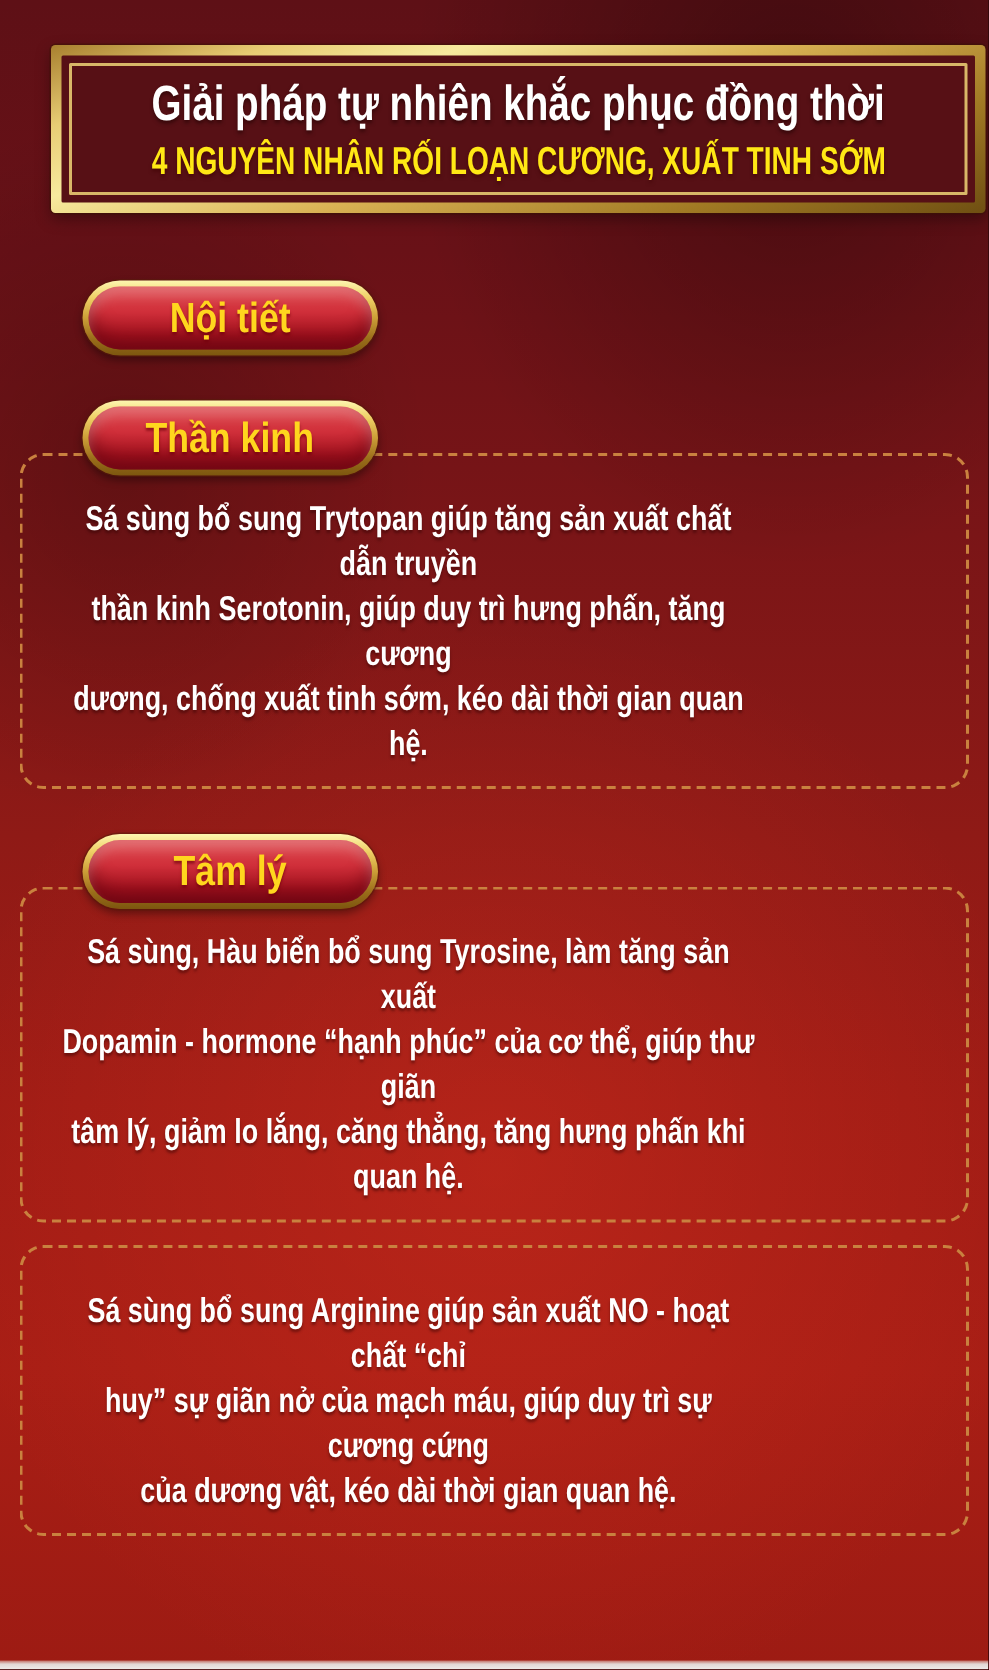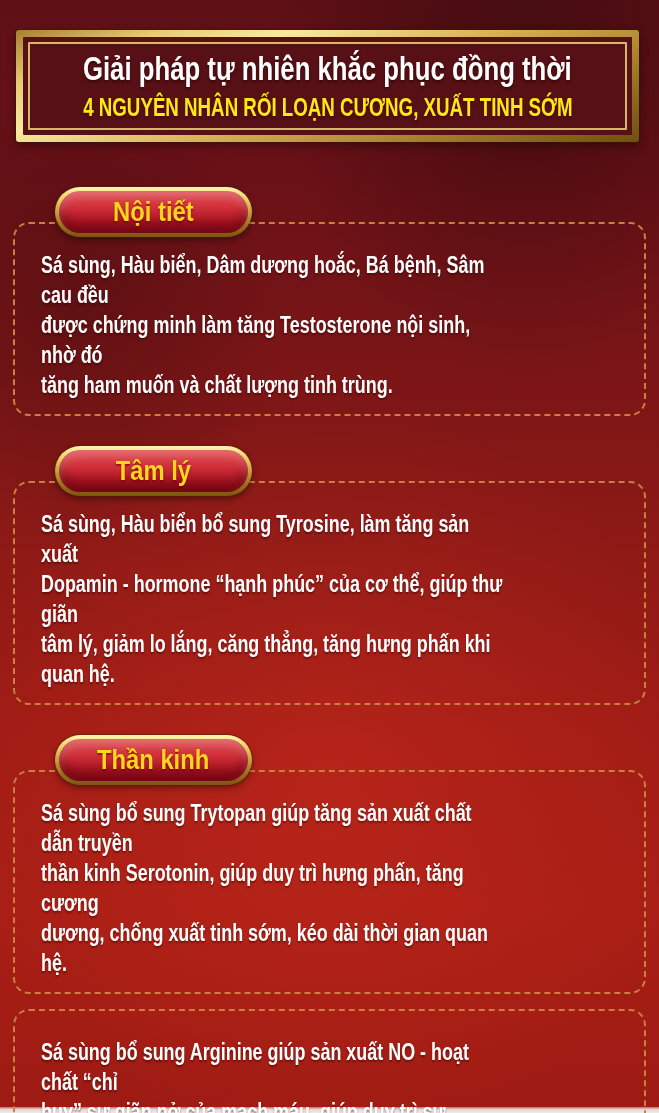--- a/index.html
+++ b/index.html
@@ -11,21 +11,21 @@
     font-family:"Liberation Sans", sans-serif;
     background:
       radial-gradient(55% 40% at 80% 6%, rgba(0,0,0,.30), transparent 70%),
       radial-gradient(45% 30% at 12% 28%, rgba(0,0,0,.18), transparent 70%),
       radial-gradient(75% 45% at 50% 70%, rgba(255,64,40,.22), transparent 75%),
       linear-gradient(180deg, #5e1016 0%, #691117 15%, #7a1517 32%, #8f1a16 50%, #a01c15 66%, #a81e15 82%, #9d1b13 100%);
   }
 
   
   .hdr-frame {
-    position:absolute; left:16px; top:30px; width:623px; height:112px;
+    position:absolute; left:34px; top:30px; width:623px; height:112px;
     box-sizing:border-box; padding:7px; border-radius:3px;
     background:linear-gradient(160deg, #a8802f 0%, #e8cc74 16%, #f7ea9e 30%, #d9b254 52%, #a17a24 78%, #6f4f12 100%);
     box-shadow:0 0 0 1px rgba(60,20,5,.55), 0 4px 10px rgba(0,0,0,.35);
   }
   .hdr-fill {
     width:100%; height:100%; box-sizing:border-box; padding:5px;
     background:#571015; border-radius:1px;
   }
   .hdr-line {
     width:100%; height:100%; box-sizing:border-box;
@@ -38,21 +38,21 @@
     text-shadow:0 2px 3px rgba(30,0,0,.55);
   }
   .hdr-sub {
     color:#ffe815; font-weight:bold; font-size:26px; line-height:1; white-space:nowrap;
     transform:scaleX(.72); transform-origin:50% 50%;
     text-shadow:0 2px 3px rgba(60,0,0,.55);
   }
 
   
   .sections { position:absolute; left:0; top:142px; width:659px; }
-  .section { margin-top:30px; }
+  .section { margin-top:30px;text-align:center; }
   .section.first { margin-top:45px; }
 
   .pill {
     position:relative; z-index:2;
     margin-left:55px; width:197px; height:50px;
     box-sizing:border-box; padding:4px; border-radius:999px;
     background:linear-gradient(180deg, #fdf6b0 0%, #f0d269 22%, #cfa23a 48%, #9a6d1a 78%, #7c560f 100%);
     box-shadow:0 0 0 1px rgba(90,30,10,.55), 0 3px 6px rgba(0,0,0,.40);
   }
   .pill-inner {
@@ -102,50 +102,45 @@
   </div>
 
   <div class="sections">
 
     <div class="section first">
       <div class="pill">
         <div class="pill-inner">
           <span class="pill-label">Nội tiết</span>
         </div>
       </div>
+    </div>
+
+    <div class="section">
+      <div class="pill">
+        <div class="pill-inner">
+          <span class="pill-label">Thần kinh</span>
+        </div>
+      </div>
       <div class="dash-box">
-        <p>Sá sùng, Hàu biển, Dâm dương hoắc, Bá bệnh, Sâm cau đều
-được chứng minh làm tăng Testosterone nội sinh, nhờ đó
-tăng ham muốn và chất lượng tinh trùng.</p>
+        <p>Sá sùng bổ sung Trytopan giúp tăng sản xuất chất dẫn truyền
+thần kinh Serotonin, giúp duy trì hưng phấn, tăng cương
+dương, chống xuất tinh sớm, kéo dài thời gian quan hệ.</p>
       </div>
     </div>
 
     <div class="section">
       <div class="pill">
         <div class="pill-inner">
           <span class="pill-label">Tâm lý</span>
         </div>
       </div>
       <div class="dash-box">
         <p>Sá sùng, Hàu biển bổ sung Tyrosine, làm tăng sản xuất
 Dopamin - hormone “hạnh phúc” của cơ thể, giúp thư giãn
 tâm lý, giảm lo lắng, căng thẳng, tăng hưng phấn khi quan hệ.</p>
-      </div>
-    </div>
-
-    <div class="section">
-      <div class="pill">
-        <div class="pill-inner">
-          <span class="pill-label">Thần kinh</span>
-        </div>
-      </div>
-      <div class="dash-box">
-        <p>Sá sùng bổ sung Trytopan giúp tăng sản xuất chất dẫn truyền
-thần kinh Serotonin, giúp duy trì hưng phấn, tăng cương
-dương, chống xuất tinh sớm, kéo dài thời gian quan hệ.</p>
       </div>
     </div>
 
     <div class="section">
       <div class="dash-box">
         <p>Sá sùng bổ sung Arginine giúp sản xuất NO - hoạt chất “chỉ
 huy” sự giãn nở của mạch máu, giúp duy trì sự cương cứng
 của dương vật, kéo dài thời gian quan hệ.</p>
 
       </div>

